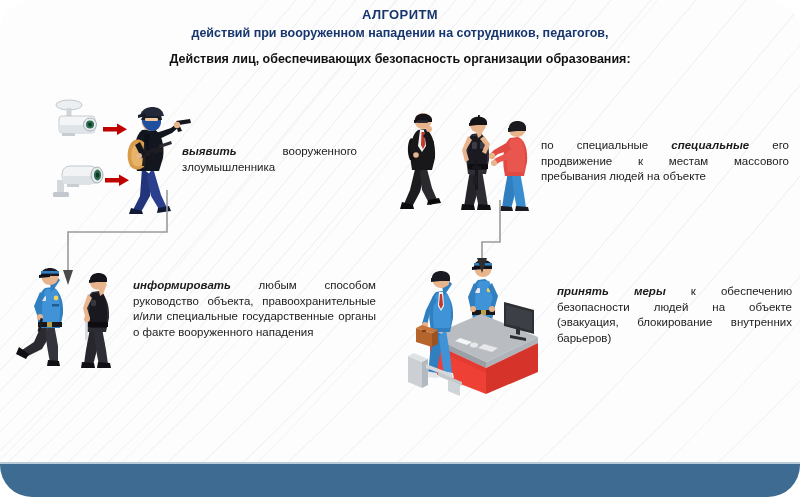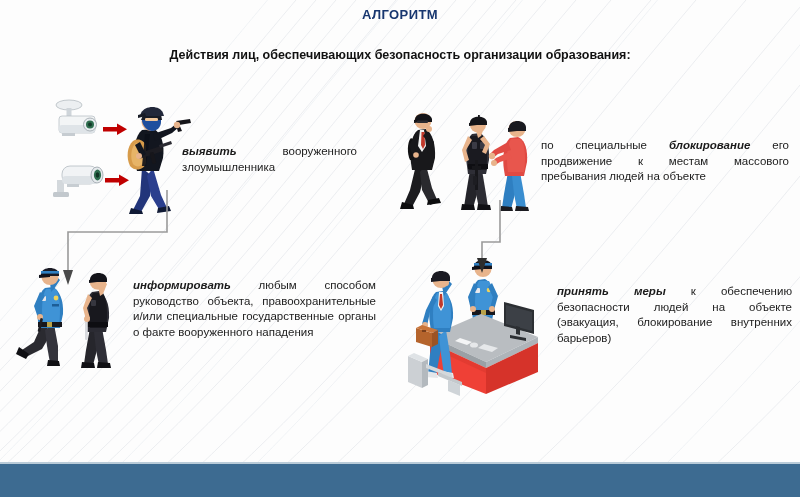--- a/index.html
+++ b/index.html
@@ -8,20 +8,21 @@
     width:800px;height:497px;overflow:hidden;
     background:#ffffff;
     font-family:"Liberation Sans","DejaVu Sans",sans-serif;
     position:relative;
   }
   #slide{
     position:absolute;inset:0;
     width:800px;height:497px;
     background:#fdfdfd;
     overflow:hidden;
+    border-radius:32px;
   }
   
   .bg-waves{position:absolute;inset:0;pointer-events:none;z-index:0;}
   
   .bottom-bar{
     position:absolute;left:0;bottom:0;width:800px;height:33px;
     background:#3d6b91;z-index:6;
   }
   .bottom-bar-top{
     position:absolute;left:0;bottom:33px;width:800px;height:2px;
@@ -33,21 +34,21 @@
     color:#17366f;font-weight:bold;font-size:13px;letter-spacing:.4px;
     margin-top:7px;line-height:15px;
   }
   .title-sub{
     color:#17366f;font-weight:bold;font-size:12.5px;line-height:18px;
     margin:2px auto 0;width:610px;
   }
   .title-sub .l2{display:block;}
   .title-black{
     color:#111;font-weight:bold;font-size:12.5px;line-height:18px;
-    margin-top:24px;
+    margin-top:8px;
   }
   
   .txt{
     position:absolute;z-index:5;color:#1b1b1b;
     font-size:11.5px;line-height:15.5px;text-align:justify;
     -moz-text-align-last:left;text-align-last:left;
   }
   .txt b{font-weight:bold;font-style:italic;}
   #txt-detect{left:182px;top:144px;width:175px;}
   #txt-block{left:541px;top:138px;width:248px;}
@@ -106,20 +107,21 @@
       <path d="M115,470 C 295,290 385,160 565,-50"></path>
       <path d="M250,470 C 430,290 520,160 700,-50"></path>
       <path d="M430,470 C 610,290 700,160 880,-50"></path>
       <path d="M660,470 C 840,290 930,160 1110,-50"></path>
     </g>
   </svg>
 
   <div class="header">
     <div class="title-main">АЛГОРИТМ</div>
     <div class="title-sub">
+      <span class="l1">действий при вооруженном  нападении на сотрудников, педагогов,</span>
     </div>
     <div class="title-black">Действия лиц, обеспечивающих безопасность организации образования:</div>
   </div>
 
   <svg class="conn" style="left:55px;top:190px;" width="130" height="100" viewBox="0 0 130 100">
     <path d="M112,0 L112,42 L13,42 L13,82" fill="none" stroke="#9a9a9a" stroke-width="1.6"></path>
     <path d="M13,95 L8,80 L18,80 Z" fill="#4a4a4a"></path>
   </svg>
 
   <svg class="conn" style="left:462px;top:200px;" width="80" height="80" viewBox="0 0 80 80">
@@ -428,21 +430,21 @@
       <path d="M30,120 L54,130 L54,134 L30,124 Z" fill="#c4c9cd"></path>
       <path d="M40,128 L52,133 L52,144 L40,139 Z" fill="#cfd4d8"></path>
     </g>
   </svg>
 
   <div class="txt" id="txt-detect">
     <b>выявить</b><span> вооруженного злоумышленника</span>
   </div>
 
   <div class="txt" id="txt-block">
-    <span>по специальные </span><b>блокирование</b><span> его продвижение к местам массового пребывания людей на объекте</span>
+    <span>по специальные </span><b>специальные</b><span> его продвижение к местам массового пребывания людей на объекте</span>
   </div>
 
   <div class="txt" id="txt-inform">
     <b>информировать</b><span> любым способом руководство объекта, правоохранительные и/или специальные государственные органы о факте вооруженного нападения</span>
   </div>
 
   <div class="txt" id="txt-measures">
     <b>принять меры</b><span> к обеспечению безопасности людей на объекте (эвакуация, блокирование внутренних барьеров)</span>
   </div>
 

